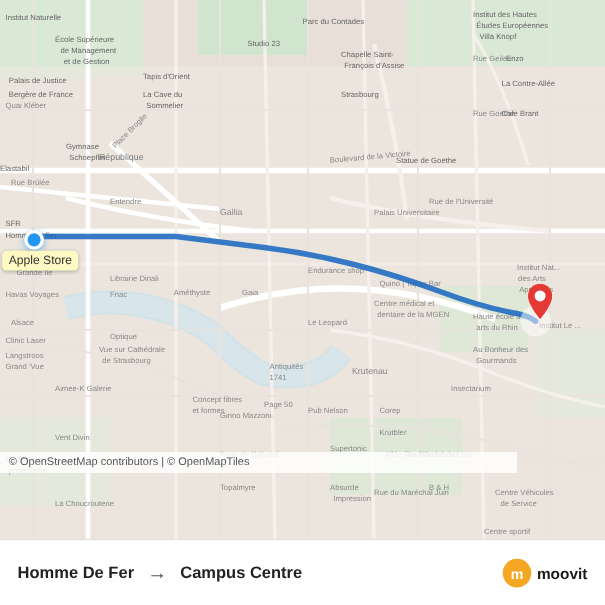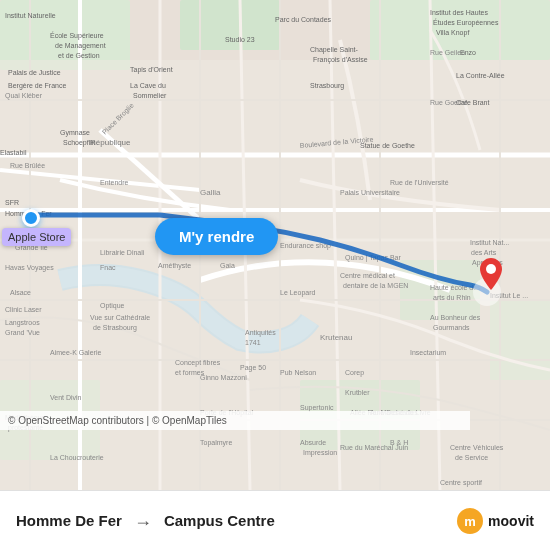--- a/index.html
+++ b/index.html
@@ -46,21 +46,21 @@
       z-index: 100;
       box-shadow: 0 2px 8px rgba(0,0,0,0.3);
       white-space: nowrap;
     }
 
     
     #apple-store-label {
       position: absolute;
       top: 228px;
       left: 2px;
-      background: #c4b5fd;
+      background: #fef9c3;
       border-radius: 4px;
       padding: 3px 6px;
       font-size: 11px;
       font-weight: 500;
       color: #333;
       z-index: 100;
       box-shadow: 0 1px 4px rgba(0,0,0,0.25);
     }
 
     
@@ -309,21 +309,20 @@
 
     <path d="M 32 215 Q 60 215 80 215 Q 120 215 160 215 Q 200 220 240 225 Q 280 230 320 240 Q 360 250 400 265 Q 440 280 470 285 Q 480 287 487 292" stroke="#1565C0" stroke-width="5" fill="none" stroke-linecap="round" stroke-linejoin="round" opacity="0.85"></path>
 
     <circle cx="487" cy="292" r="14" fill="white" opacity="0.5"></circle>
   </svg>
 
   <div class="origin-marker"></div>
 
   <div id="apple-store-label">Apple Store</div>
 
-  <button id="nav-button">M'y rendre</button>
 
   <div class="dest-marker">
     <svg width="22" height="32" viewBox="0 0 22 32" xmlns="http://www.w3.org/2000/svg">
       <path d="M11 0 C4.925 0 0 4.925 0 11 C0 19.25 11 32 11 32 C11 32 22 19.25 22 11 C22 4.925 17.075 0 11 0Z" fill="#e53935"></path>
       <circle cx="11" cy="11" r="5" fill="white"></circle>
     </svg>
   </div>
 
   <div id="copyright-bar">© OpenStreetMap contributors | © OpenMapTiles</div>
 </div>

